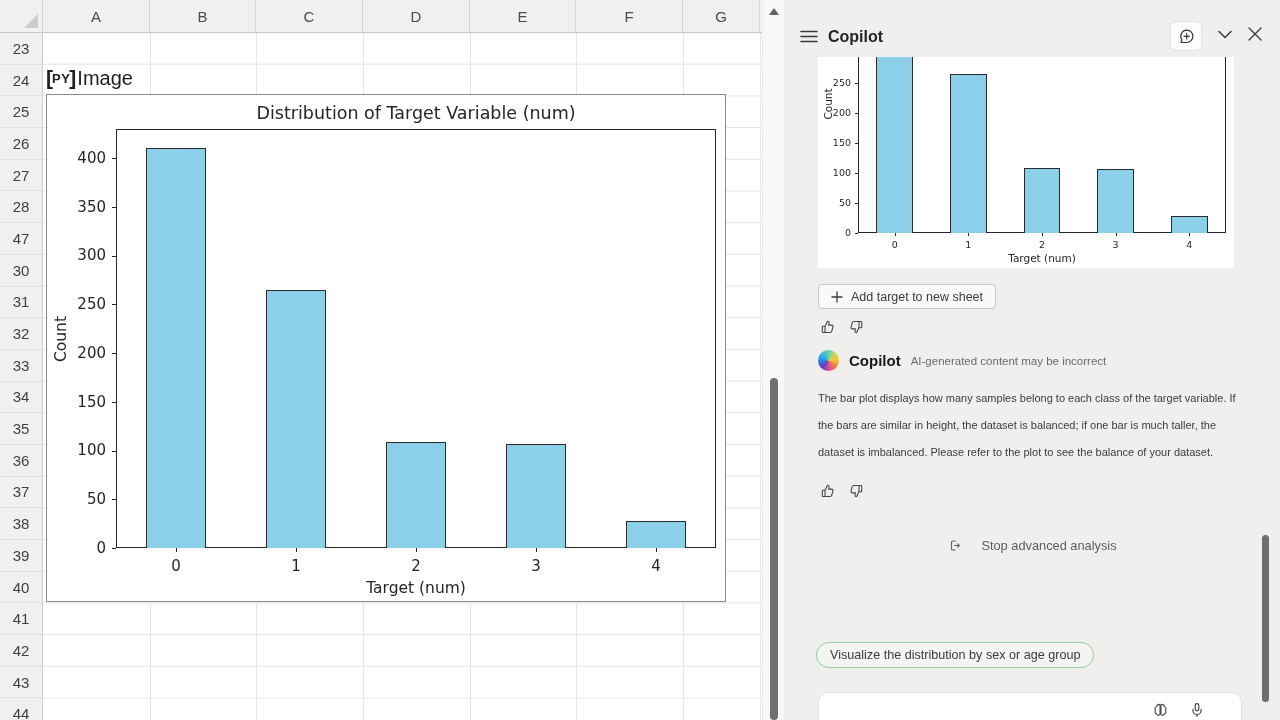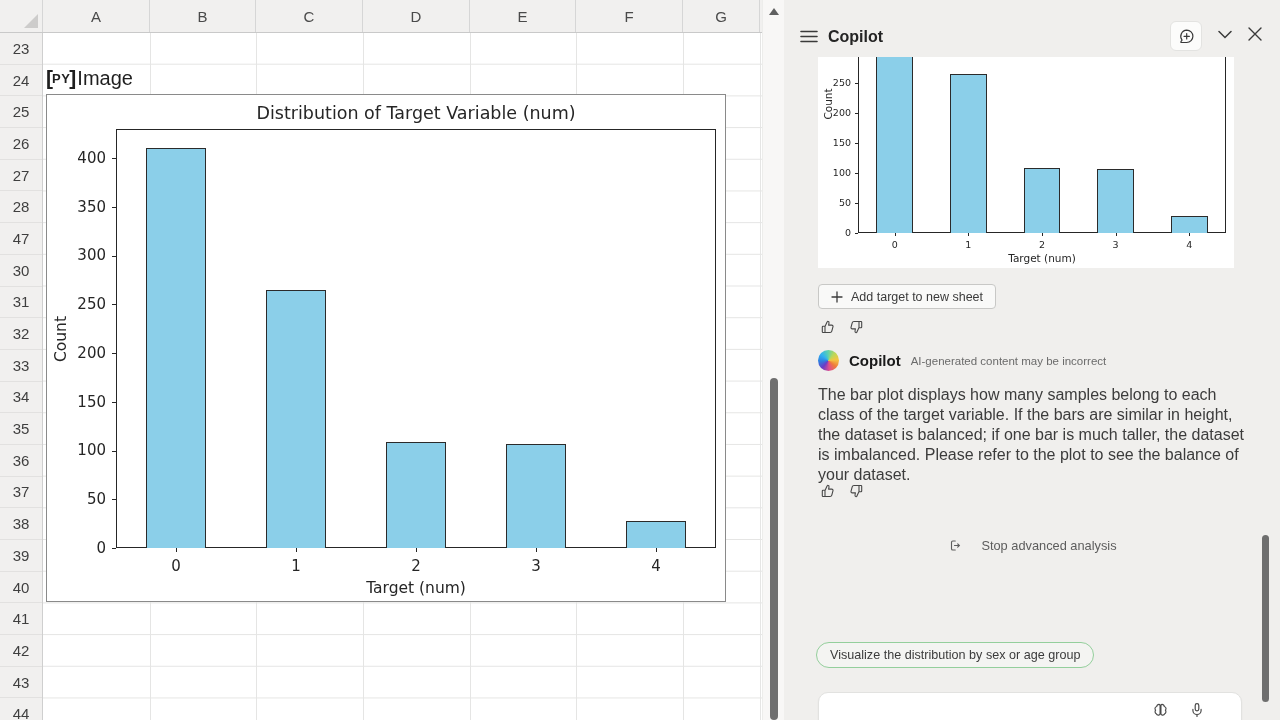--- a/index.html
+++ b/index.html
@@ -71,22 +71,22 @@
                 align-items:center; gap:8px; padding:0 12px; background:#f9f9f8;
                 border:1px solid #c8c8c6; border-radius:4px; font-size:12.5px; color:#3b3b3b; }
   .thumb-row { position:absolute; display:flex; gap:12px; color:#474747; }
   #cp-thumbs-1 { left:36px; top:319px; }
   #cp-thumbs-2 { left:36px; top:483px; }
   #cp-attr { position:absolute; left:34px; top:350px; display:flex; align-items:center; gap:10px; }
   #cp-logo { width:21px; height:21px; border-radius:50%;
              background:conic-gradient(from 220deg,#6a3cc7,#2f7ee0,#31b2f0,#5bd0b0,#b9d85a,#f4c542,#ef7d3b,#e04e8c,#6a3cc7); }
   #cp-attr-name { font-size:15px; font-weight:bold; color:#1a1a1a; }
   #cp-attr-note { font-size:11.5px; color:#6b6b6b; }
-  #cp-message { position:absolute; left:34px; top:385px; width:430px; font-size:16px;
-                line-height:20px; color:#3c3c3c; }
+  #cp-message { position:absolute; left:34px; top:385px; width:430px; font-size:11px;
+                line-height:27px; color:#3c3c3c; }
   #cp-stop { position:absolute; left:0; top:538px; width:100%; display:flex; justify-content:center;
              align-items:center; gap:19px; color:#5d5d5d; font-size:12.8px; }
   .chip { position:absolute; left:32px; height:26px; display:inline-flex; align-items:center;
           padding:0 13px; border:1px solid #94cf9c; border-radius:13px; background:#f4f4f2;
           font-size:12.6px; color:#3b3b3b; white-space:nowrap; }
   #chip-1 { top:608px; } #chip-2 { top:642px; }
   #cp-input { position:absolute; left:34px; top:692px; width:424px; height:52px; background:#fff;
               border:1px solid #e2e2e0; border-radius:10px; box-shadow:0 1px 2px rgba(0,0,0,.06); }
   #cp-input input { position:absolute; left:16px; top:12px; width:280px; border:none; outline:none;
                     font-size:13.5px; color:#3c3c3c; font-family:"Liberation Sans",sans-serif; background:transparent; }

